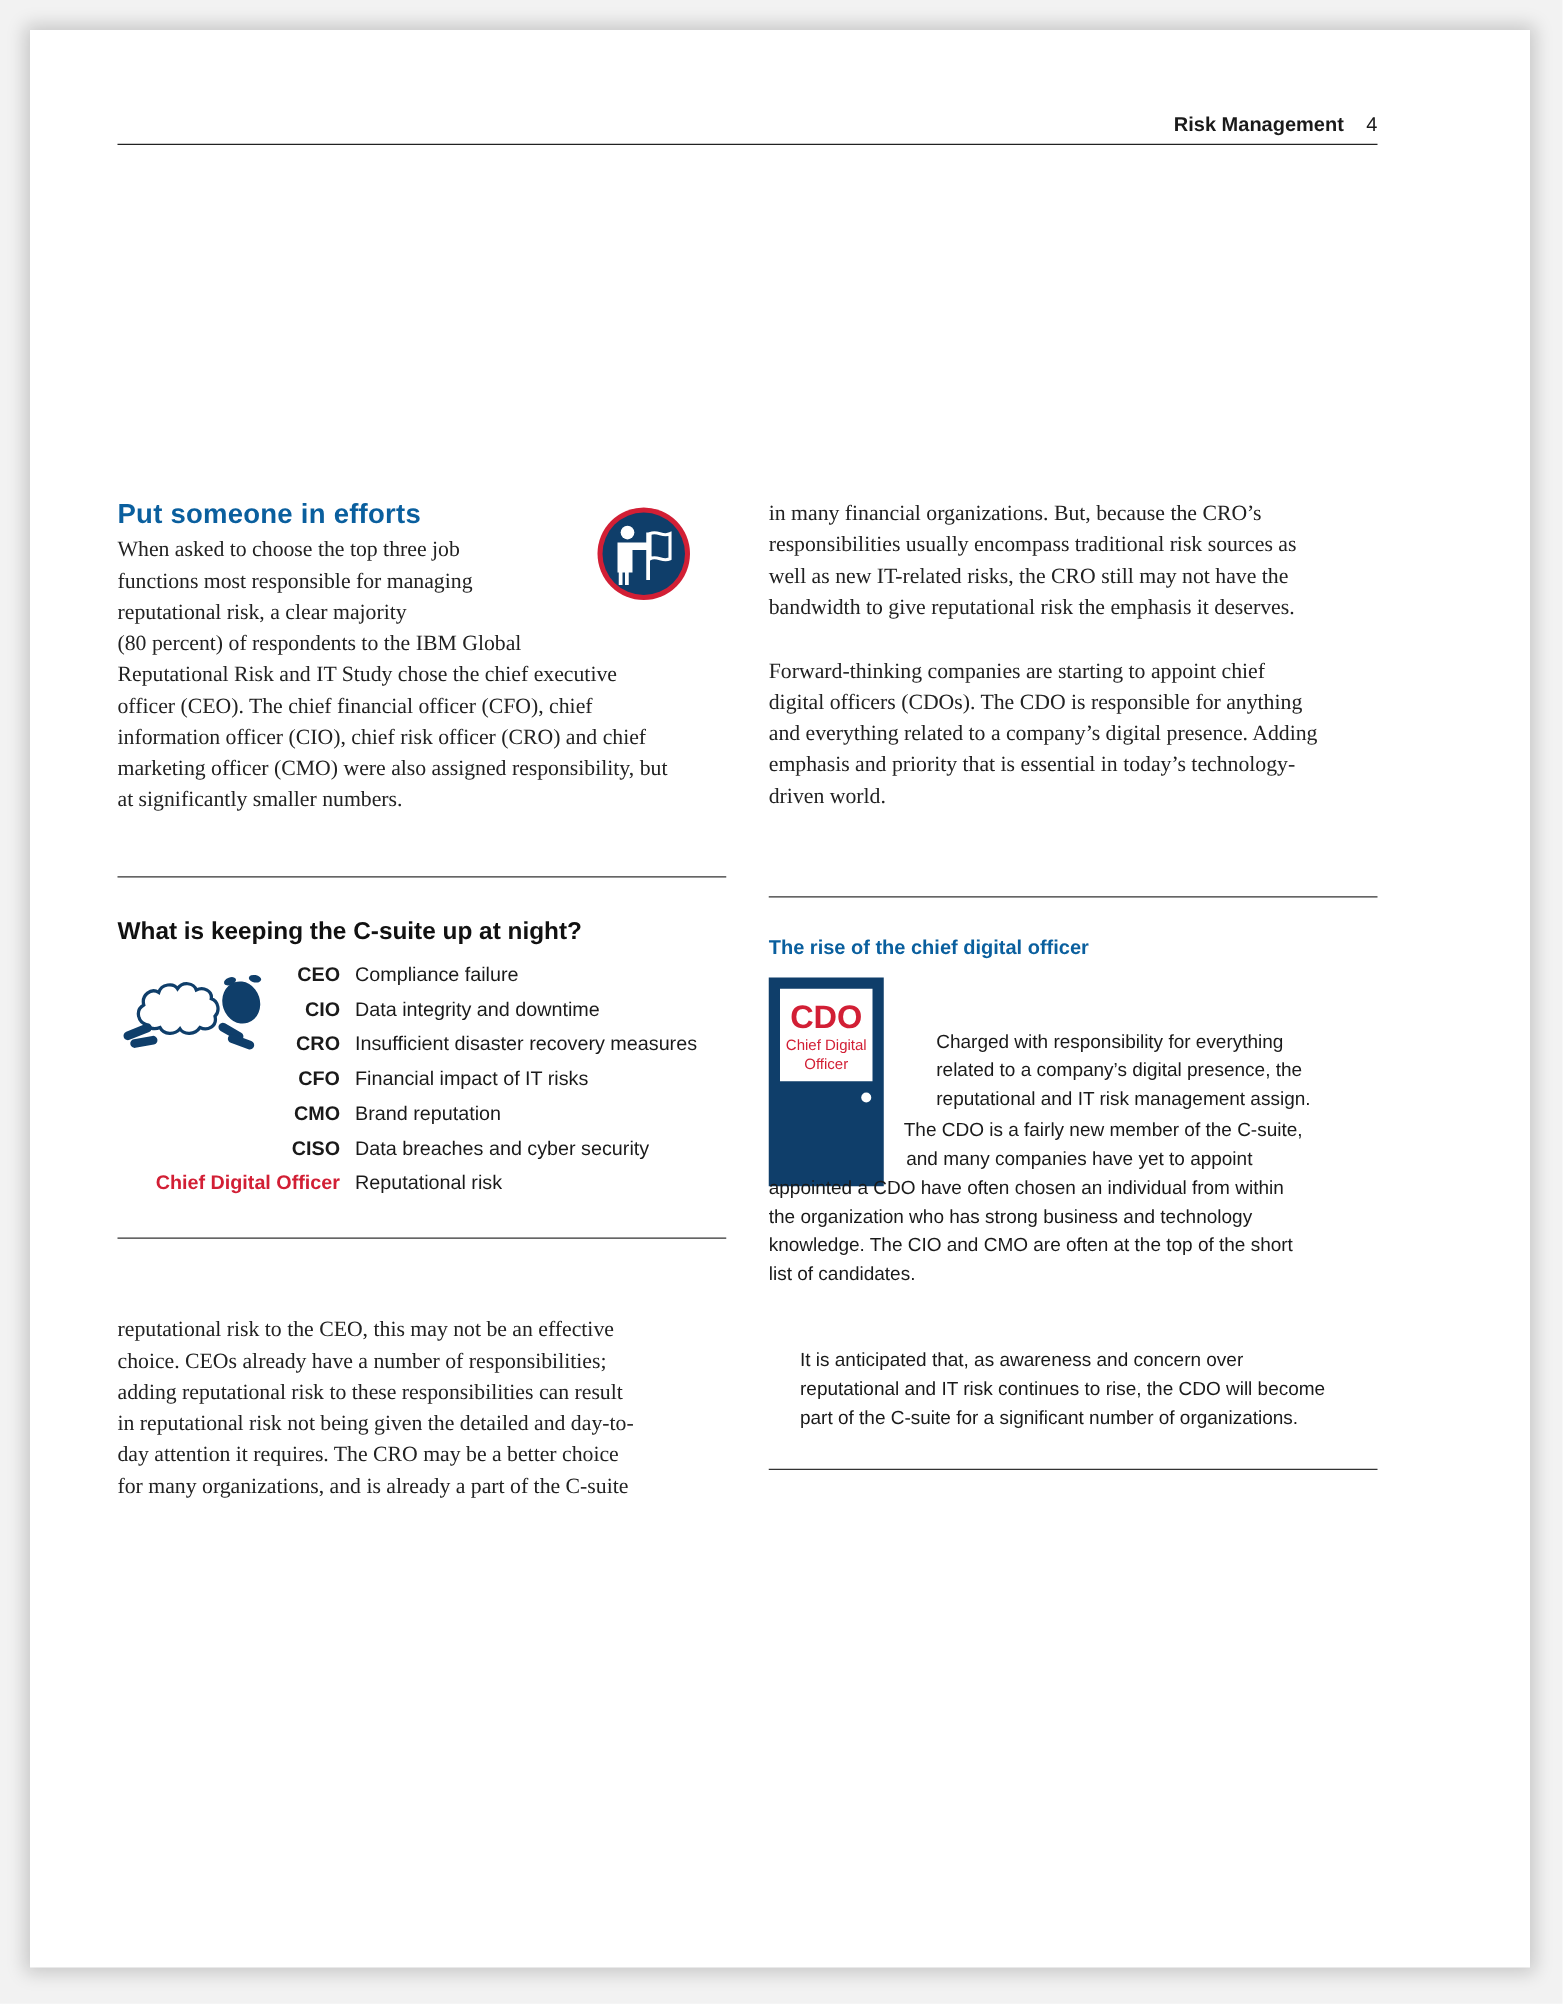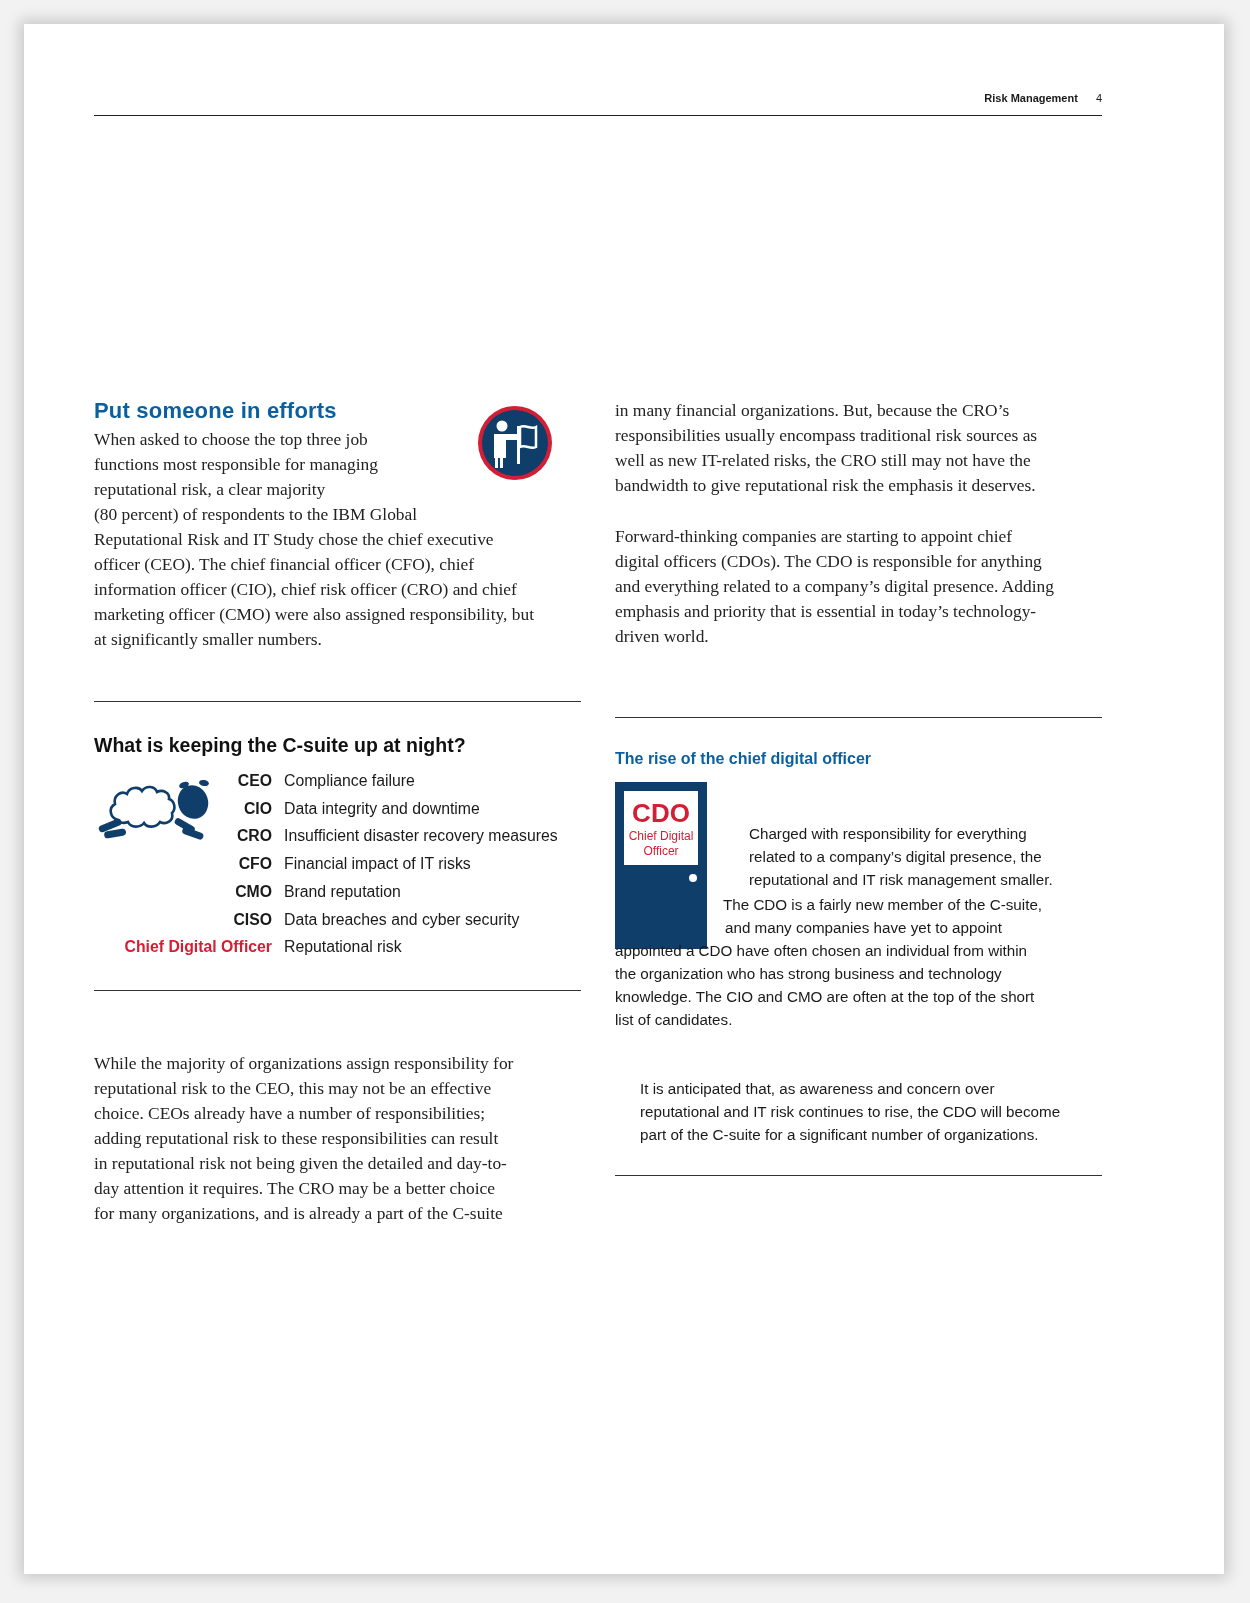--- a/index.html
+++ b/index.html
@@ -16,21 +16,21 @@
     width: 1200px; height: 1550px;
     background: #ffffff;
     box-shadow: 0 0 14px 4px rgba(0,0,0,0.18);
   }
   .running-head {
     position: absolute;
     left: 94px; top: 92px; width: 1008px;
     text-align: right;
     font-family: "Liberation Sans", sans-serif;
     font-weight: bold;
-    font-size: 11px;
+    font-size: 16px;
     color: #1a1a1a;
   }
   .running-head .num { margin-left: 18px; font-weight: normal; }
   .hr { position: absolute; height: 1px; background: #333; }
   .serif {
     font-family: "Liberation Serif", serif;
     font-size: 17.4px;
     line-height: 25px;
     color: #222;
   }
@@ -154,21 +154,20 @@
       <span class="csuite-desc">Data breaches and cyber security</span>
     </div>
     <div class="csuite-row" style="left:200px; top:166.2px;">
       <span class="csuite-role red">Chief Digital Officer</span>
       <span class="csuite-desc">Reputational risk</span>
     </div>
   </div>
   <div class="hr" style="left:70px; top:966px; width:487px;"></div>
 
   <div class="abs serif" style="left:70px; top:1027px; width:500px;">
-    <div>While the majority of organizations assign responsibility for</div>
     <div>reputational risk to the CEO, this may not be an effective</div>
     <div>choice. CEOs already have a number of responsibilities;</div>
     <div>adding reputational risk to these responsibilities can result</div>
     <div>in reputational risk not being given the detailed and day-to-</div>
     <div>day attention it requires. The CRO may be a better choice</div>
     <div>for many organizations, and is already a part of the C-suite</div>
   </div>
 
   <div class="abs serif" style="left:591px; top:374px; width:500px;">
     <div>in many financial organizations. But, because the CRO’s</div>
@@ -193,21 +192,21 @@
       <div style="font-family:'Liberation Sans',sans-serif; font-weight:bold; color:#d21f35; font-size:26px; line-height:28px; margin-top:8px;">CDO</div>
       <div style="font-family:'Liberation Sans',sans-serif; color:#d21f35; font-size:12px; line-height:15px; margin-top:2px;">Chief Digital</div>
       <div style="font-family:'Liberation Sans',sans-serif; color:#d21f35; font-size:12px; line-height:15px;">Officer</div>
     </div>
     <div style="position:absolute; left:74px; top:92px; width:8px; height:8px; border-radius:50%; background:#fff;"></div>
   </div>
 
   <div class="abs sans-body" style="left:701px; top:798px; width:380px;margin-left:24px;">
     <div>Charged with responsibility for everything</div>
     <div>related to a company’s digital presence, the</div>
-    <div>reputational and IT risk management smaller.</div>
+    <div>reputational and IT risk management assign.</div>
   </div>
 
   <div class="abs sans-body" style="left:591px; top:869px; width:500px;">
     <div style="padding-left:108px;">The CDO is a fairly new member of the C-suite,</div>
     <div style="padding-left:110px;">and many companies have yet to appoint</div>
     <div>appointed a CDO have often chosen an individual from within</div>
     <div>the organization who has strong business and technology</div>
     <div>knowledge. The CIO and CMO are often at the top of the short</div>
     <div>list of candidates.</div>
   </div>

